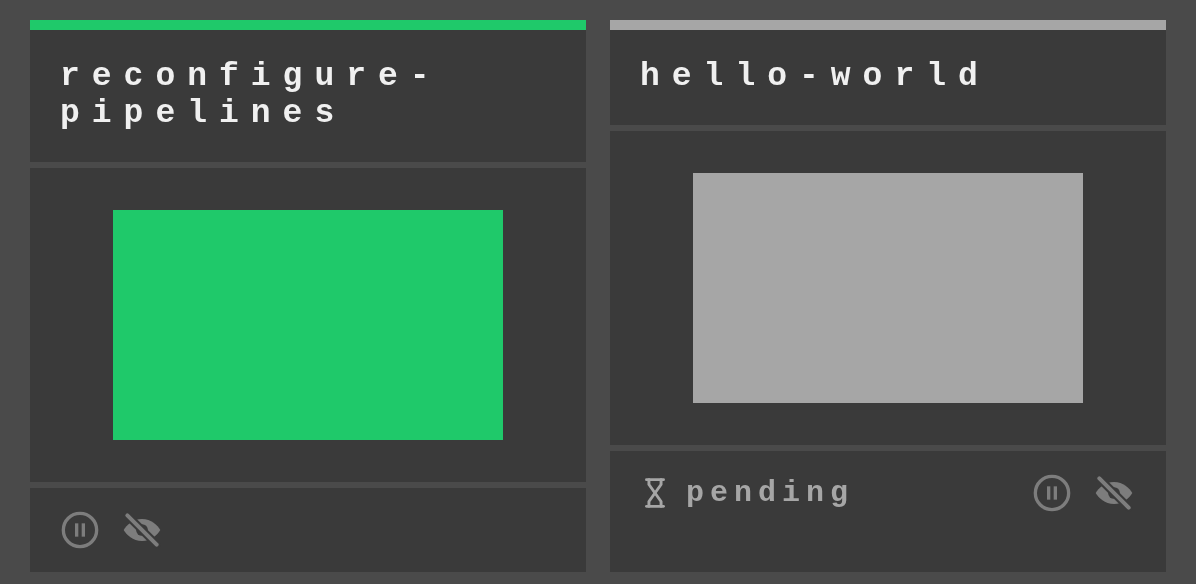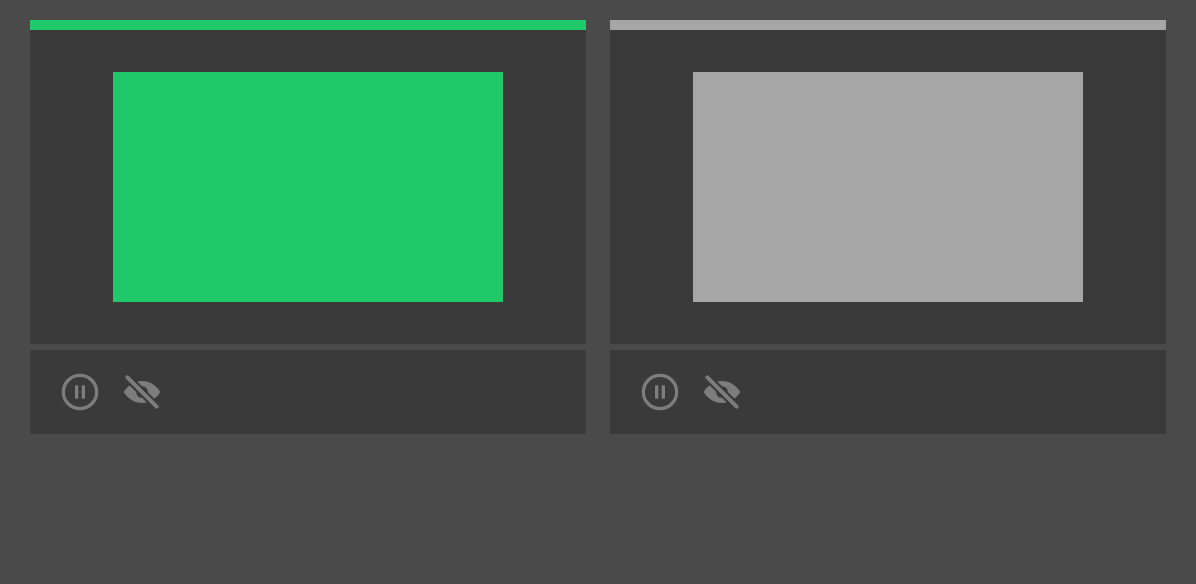--- a/index.html
+++ b/index.html
@@ -83,20 +83,23 @@
   svg { display: block; }
 </style>
 </head>
 <body>
 
 <div class="board">
 
   <div class="card">
     <div class="status-bar status-success"></div>
 
+    <div class="card-header">
+      <span class="card-title">reconfigure-pipelines</span>
+    </div>
 
     <div class="card-body">
       <div class="preview-box preview-success"></div>
     </div>
 
     <div class="card-footer">
       <div class="footer-actions">
         <span class="icon-btn">
           <svg width="40" height="40" viewBox="0 0 24 24">
             <circle cx="12" cy="12" r="10" fill="none" stroke="#7d7d7d" stroke-width="2"></circle>
@@ -113,26 +116,42 @@
             <line x1="4" y1="4" x2="20" y2="20" stroke="#7d7d7d" stroke-width="2.2" stroke-linecap="round"></line>
           </svg>
         </span>
       </div>
     </div>
   </div>
 
   <div class="card">
     <div class="status-bar status-pending"></div>
 
+    <div class="card-header">
+      <span class="card-title">hello-world</span>
+    </div>
 
     <div class="card-body">
       <div class="preview-box preview-pending"></div>
     </div>
 
     <div class="card-footer">
+      <div class="footer-status">
+        <span class="icon-btn">
+          <svg width="30" height="34" viewBox="0 0 24 28">
+            <g stroke="#a6a6a6" stroke-width="2.4" fill="none" stroke-linejoin="round" stroke-linecap="round">
+              <line x1="5" y1="3" x2="19" y2="3"></line>
+              <line x1="5" y1="25" x2="19" y2="25"></line>
+              <path d="M7 3 L7 7 L12 14 L17 7 L17 3"></path>
+              <path d="M7 25 L7 21 L12 14 L17 21 L17 25"></path>
+            </g>
+          </svg>
+        </span>
+        <span class="status-text pending">pending</span>
+      </div>
       <div class="footer-actions">
         <span class="icon-btn">
           <svg width="40" height="40" viewBox="0 0 24 24">
             <circle cx="12" cy="12" r="10" fill="none" stroke="#7d7d7d" stroke-width="2"></circle>
             <rect x="9" y="8" width="2" height="8" fill="#7d7d7d"></rect>
             <rect x="13" y="8" width="2" height="8" fill="#7d7d7d"></rect>
           </svg>
         </span>
         <span class="icon-btn">
           <svg width="44" height="44" viewBox="0 0 24 24">

